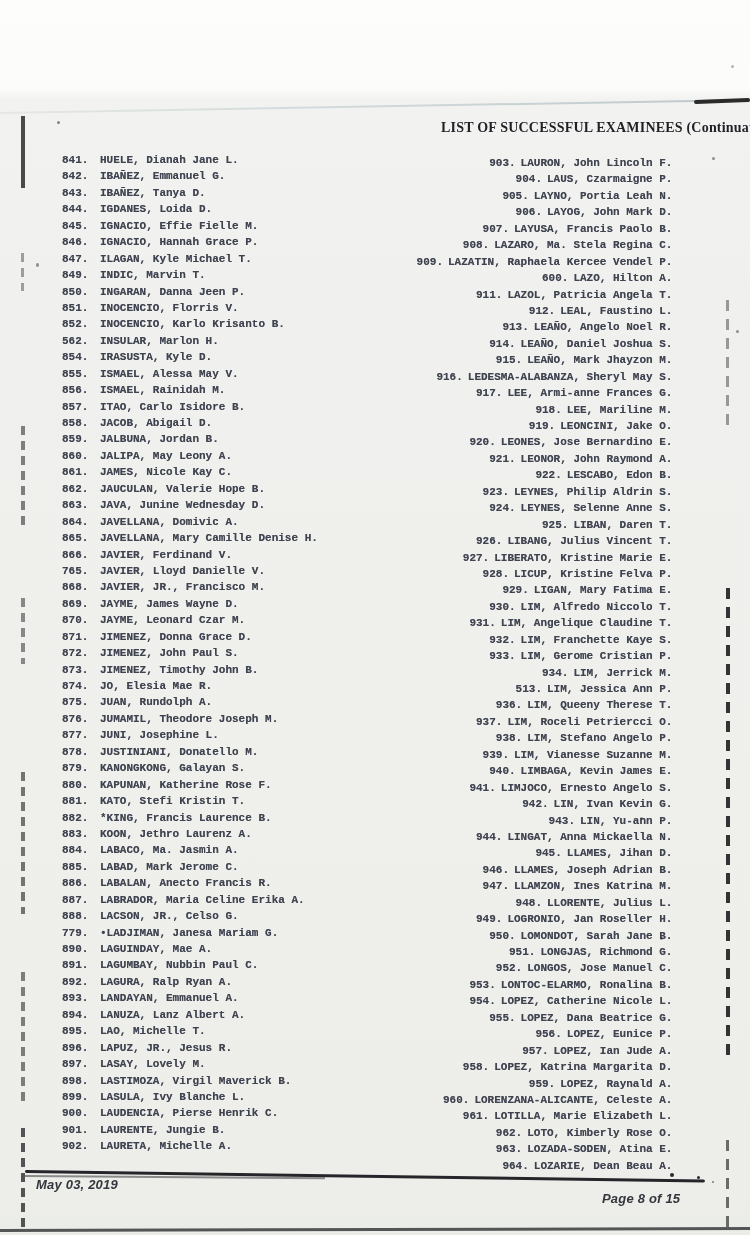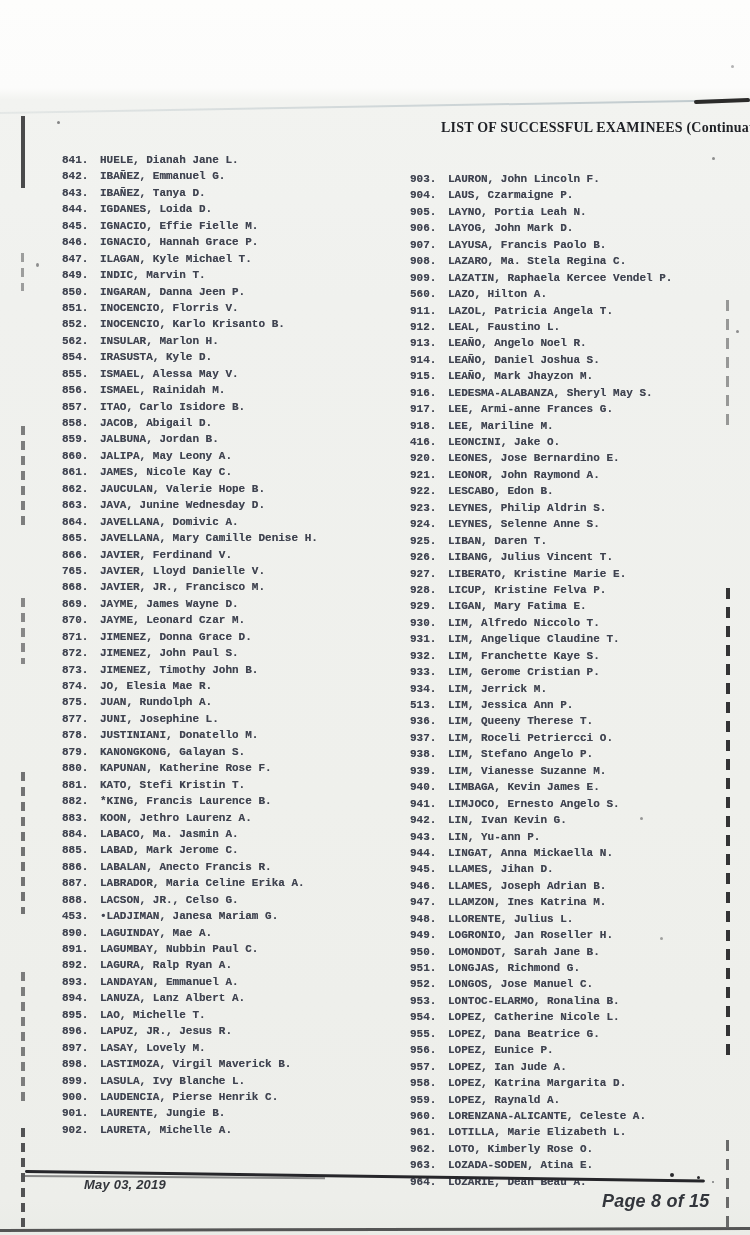--- a/index.html
+++ b/index.html
@@ -11,45 +11,45 @@
   }
   
   .title{
     position:absolute;top:120px;left:0;width:750px;text-align:right;
     font-family:"Liberation Serif","DejaVu Serif",serif;
     font-weight:bold;font-size:14px;letter-spacing:.2px;color:#1f2126;padding-left:28px;
   }
   
   .col{position:absolute;white-space:nowrap;}
   #left-col{left:62px;top:152px;}
-  #right-col{left:410px;top:171px;}
+  #right-col{left:410px;top:155px;text-align:right;}
   .row{
     height:16.45px;line-height:16.45px;
     font-family:"Liberation Mono","DejaVu Sans Mono",monospace;
     font-size:11px;font-weight:bold;color:#3f4350;
     text-shadow:0 0 .4px rgba(63,67,80,.55);
   }
   .row .num{display:inline-block;width:33px;}
   .row .nm{margin-left:5px;}
   
   .footer-line-main{
     position:absolute;left:25px;top:1170px;width:680px;height:3px;background:#26262a;
     transform:rotate(.8deg);transform-origin:left center;border-radius:2px;
   }
   .footer-line-echo{
     position:absolute;left:25px;top:1175px;width:300px;height:2px;background:#26262a;opacity:.5;
     transform:rotate(.45deg);transform-origin:left center;
   }
   .footer-date{
     position:absolute;left:36px;top:1177px;
-    font-size:13px;font-weight:bold;font-style:italic;color:#33363c;letter-spacing:.2px;margin-left:48px;
+    font-size:13px;font-weight:bold;font-style:italic;color:#33363c;letter-spacing:.2px;
   }
   .footer-page{
     position:absolute;left:602px;top:1191px;
-    font-size:18px;font-weight:bold;font-style:italic;color:#33363c;letter-spacing:.2px;
+    font-size:13px;font-weight:bold;font-style:italic;color:#33363c;letter-spacing:.2px;
   }
   
   .art{position:absolute;pointer-events:none;}
   .edge-top-faint{left:0;top:112px;width:750px;height:1.5px;
     background:linear-gradient(to right,rgba(130,150,160,.12),rgba(110,135,150,.4));
     transform:rotate(-1deg);transform-origin:left center;}
   .edge-top-dark{left:694px;top:99px;width:56px;height:4px;background:#2b2b2a;
     transform:rotate(-2deg);border-radius:2px;}
   .bind{left:21px;width:4px;background:repeating-linear-gradient(to bottom,#1f1f22 0 9px,transparent 9px 15px);}
   .b1{top:116px;height:72px;background:#1f1f22;opacity:.8;}
@@ -112,33 +112,34 @@
       <div class="row"><span class="num">866.</span><span class="nm">JAVIER, Ferdinand V.</span></div>
       <div class="row"><span class="num">765.</span><span class="nm">JAVIER, Lloyd Danielle V.</span></div>
       <div class="row"><span class="num">868.</span><span class="nm">JAVIER, JR., Francisco M.</span></div>
       <div class="row"><span class="num">869.</span><span class="nm">JAYME, James Wayne D.</span></div>
       <div class="row"><span class="num">870.</span><span class="nm">JAYME, Leonard Czar M.</span></div>
       <div class="row"><span class="num">871.</span><span class="nm">JIMENEZ, Donna Grace D.</span></div>
       <div class="row"><span class="num">872.</span><span class="nm">JIMENEZ, John Paul S.</span></div>
       <div class="row"><span class="num">873.</span><span class="nm">JIMENEZ, Timothy John B.</span></div>
       <div class="row"><span class="num">874.</span><span class="nm">JO, Elesia Mae R.</span></div>
       <div class="row"><span class="num">875.</span><span class="nm">JUAN, Rundolph A.</span></div>
+      <div class="row"><span class="num">876.</span><span class="nm">JUMAMIL, Theodore Joseph M.</span></div>
       <div class="row"><span class="num">877.</span><span class="nm">JUNI, Josephine L.</span></div>
       <div class="row"><span class="num">878.</span><span class="nm">JUSTINIANI, Donatello M.</span></div>
       <div class="row"><span class="num">879.</span><span class="nm">KANONGKONG, Galayan S.</span></div>
       <div class="row"><span class="num">880.</span><span class="nm">KAPUNAN, Katherine Rose F.</span></div>
       <div class="row"><span class="num">881.</span><span class="nm">KATO, Stefi Kristin T.</span></div>
       <div class="row"><span class="num">882.</span><span class="nm">*KING, Francis Laurence B.</span></div>
       <div class="row"><span class="num">883.</span><span class="nm">KOON, Jethro Laurenz A.</span></div>
       <div class="row"><span class="num">884.</span><span class="nm">LABACO, Ma. Jasmin A.</span></div>
       <div class="row"><span class="num">885.</span><span class="nm">LABAD, Mark Jerome C.</span></div>
       <div class="row"><span class="num">886.</span><span class="nm">LABALAN, Anecto Francis R.</span></div>
       <div class="row"><span class="num">887.</span><span class="nm">LABRADOR, Maria Celine Erika A.</span></div>
       <div class="row"><span class="num">888.</span><span class="nm">LACSON, JR., Celso G.</span></div>
-      <div class="row"><span class="num">453.</span><span class="nm">•LADJIMAN, Janesa Mariam G.</span></div>
+      <div class="row"><span class="num">779.</span><span class="nm">•LADJIMAN, Janesa Mariam G.</span></div>
       <div class="row"><span class="num">890.</span><span class="nm">LAGUINDAY, Mae A.</span></div>
       <div class="row"><span class="num">891.</span><span class="nm">LAGUMBAY, Nubbin Paul C.</span></div>
       <div class="row"><span class="num">892.</span><span class="nm">LAGURA, Ralp Ryan A.</span></div>
       <div class="row"><span class="num">893.</span><span class="nm">LANDAYAN, Emmanuel A.</span></div>
       <div class="row"><span class="num">894.</span><span class="nm">LANUZA, Lanz Albert A.</span></div>
       <div class="row"><span class="num">895.</span><span class="nm">LAO, Michelle T.</span></div>
       <div class="row"><span class="num">896.</span><span class="nm">LAPUZ, JR., Jesus R.</span></div>
       <div class="row"><span class="num">897.</span><span class="nm">LASAY, Lovely M.</span></div>
       <div class="row"><span class="num">898.</span><span class="nm">LASTIMOZA, Virgil Maverick B.</span></div>
       <div class="row"><span class="num">899.</span><span class="nm">LASULA, Ivy Blanche L.</span></div>
@@ -147,30 +148,30 @@
       <div class="row"><span class="num">902.</span><span class="nm">LAURETA, Michelle A.</span></div>
     </div>
   <div id="right-col" class="col">
       <div class="row"><span class="num">903.</span><span class="nm">LAURON, John Lincoln F.</span></div>
       <div class="row"><span class="num">904.</span><span class="nm">LAUS, Czarmaigne P.</span></div>
       <div class="row"><span class="num">905.</span><span class="nm">LAYNO, Portia Leah N.</span></div>
       <div class="row"><span class="num">906.</span><span class="nm">LAYOG, John Mark D.</span></div>
       <div class="row"><span class="num">907.</span><span class="nm">LAYUSA, Francis Paolo B.</span></div>
       <div class="row"><span class="num">908.</span><span class="nm">LAZARO, Ma. Stela Regina C.</span></div>
       <div class="row"><span class="num">909.</span><span class="nm">LAZATIN, Raphaela Kercee Vendel P.</span></div>
-      <div class="row"><span class="num">560.</span><span class="nm">LAZO, Hilton A.</span></div>
+      <div class="row"><span class="num">600.</span><span class="nm">LAZO, Hilton A.</span></div>
       <div class="row"><span class="num">911.</span><span class="nm">LAZOL, Patricia Angela T.</span></div>
       <div class="row"><span class="num">912.</span><span class="nm">LEAL, Faustino L.</span></div>
       <div class="row"><span class="num">913.</span><span class="nm">LEAÑO, Angelo Noel R.</span></div>
       <div class="row"><span class="num">914.</span><span class="nm">LEAÑO, Daniel Joshua S.</span></div>
       <div class="row"><span class="num">915.</span><span class="nm">LEAÑO, Mark Jhayzon M.</span></div>
       <div class="row"><span class="num">916.</span><span class="nm">LEDESMA-ALABANZA, Sheryl May S.</span></div>
       <div class="row"><span class="num">917.</span><span class="nm">LEE, Armi-anne Frances G.</span></div>
       <div class="row"><span class="num">918.</span><span class="nm">LEE, Mariline M.</span></div>
-      <div class="row"><span class="num">416.</span><span class="nm">LEONCINI, Jake O.</span></div>
+      <div class="row"><span class="num">919.</span><span class="nm">LEONCINI, Jake O.</span></div>
       <div class="row"><span class="num">920.</span><span class="nm">LEONES, Jose Bernardino E.</span></div>
       <div class="row"><span class="num">921.</span><span class="nm">LEONOR, John Raymond A.</span></div>
       <div class="row"><span class="num">922.</span><span class="nm">LESCABO, Edon B.</span></div>
       <div class="row"><span class="num">923.</span><span class="nm">LEYNES, Philip Aldrin S.</span></div>
       <div class="row"><span class="num">924.</span><span class="nm">LEYNES, Selenne Anne S.</span></div>
       <div class="row"><span class="num">925.</span><span class="nm">LIBAN, Daren T.</span></div>
       <div class="row"><span class="num">926.</span><span class="nm">LIBANG, Julius Vincent T.</span></div>
       <div class="row"><span class="num">927.</span><span class="nm">LIBERATO, Kristine Marie E.</span></div>
       <div class="row"><span class="num">928.</span><span class="nm">LICUP, Kristine Felva P.</span></div>
       <div class="row"><span class="num">929.</span><span class="nm">LIGAN, Mary Fatima E.</span></div>

